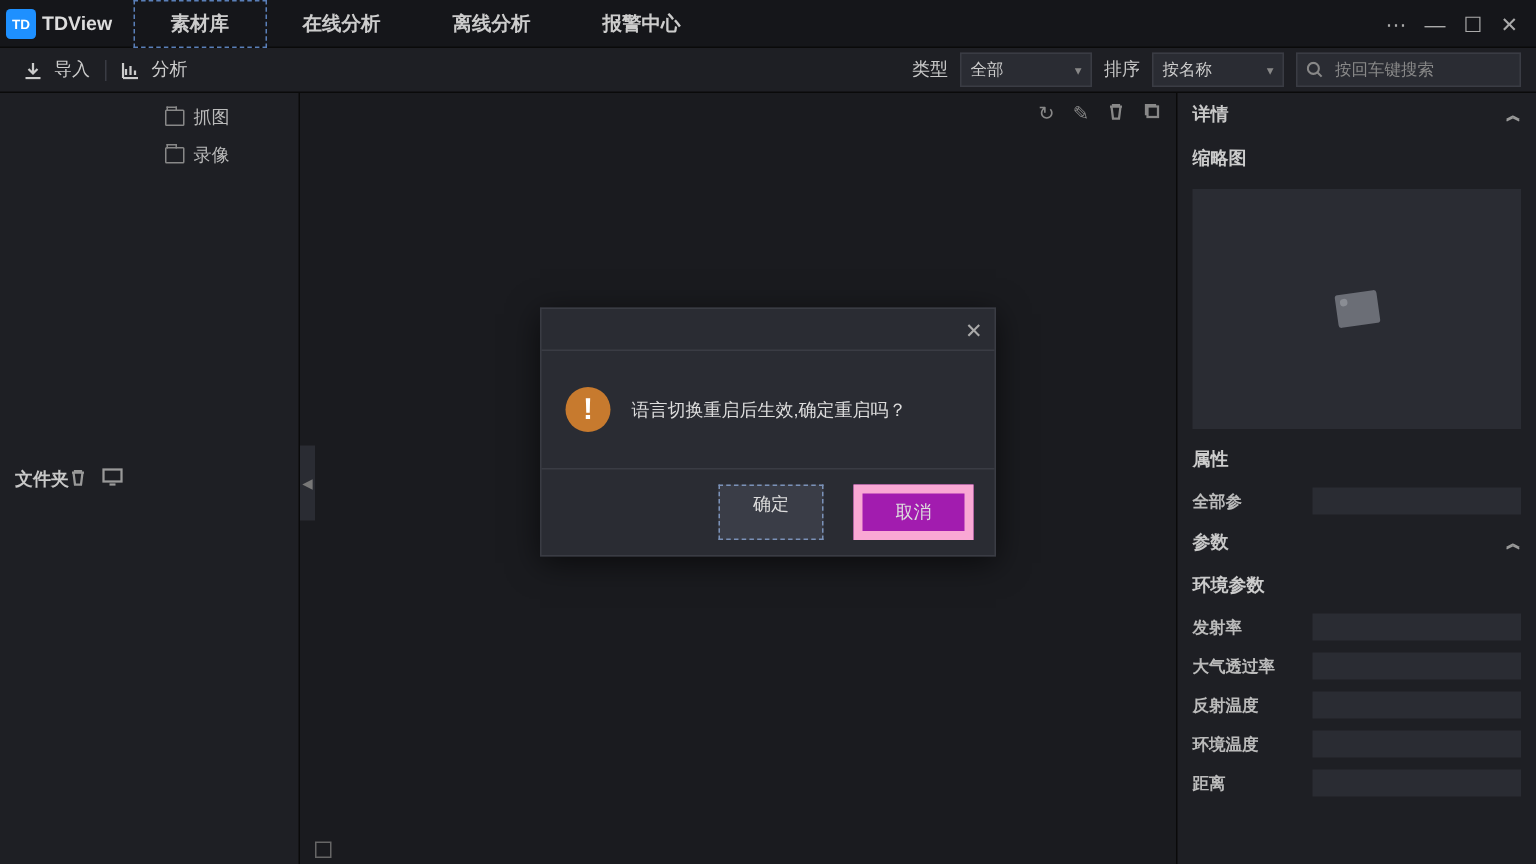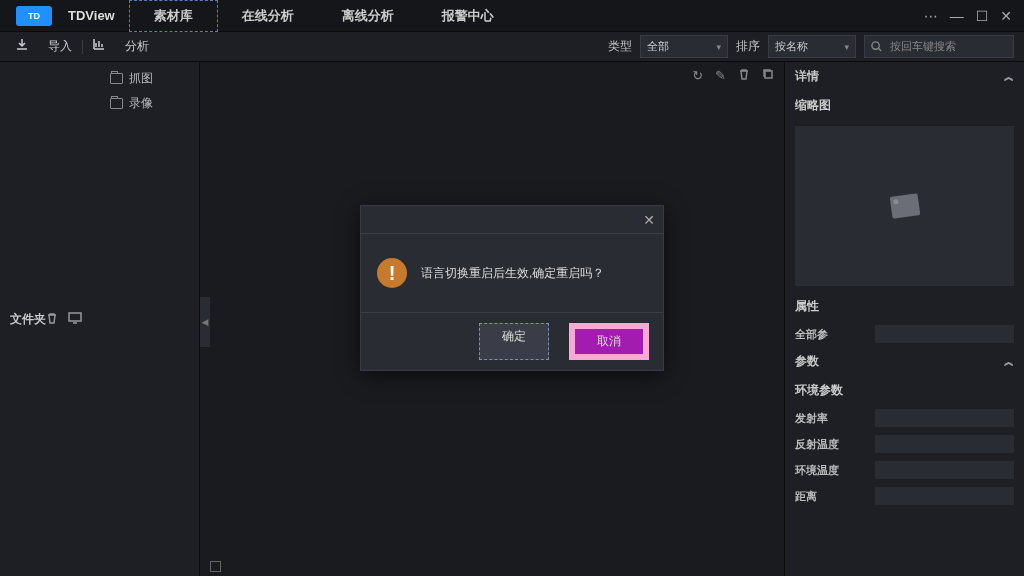--- a/index.html
+++ b/index.html
@@ -1,26 +1,26 @@
 <!DOCTYPE html>
 <html><head>
 <meta charset="utf-8">
 <style>
 *{margin:0;padding:0;box-sizing:border-box;font-family:"Microsoft YaHei",sans-serif}
 body{background:#1a1b1f;color:#c8c8c8;font-size:12px;width:1024px;height:576px;overflow:hidden;position:relative}
 .titlebar{height:32px;background:#15161a;display:flex;align-items:center;border-bottom:1px solid #0a0a0a}
-.logo{width:36px;height:20px;background:#1e90ff;border-radius:3px;margin:0 16px;display:flex;align-items:center;justify-content:center;color:#fff;font-size:9px;font-weight:bold}
+.logo{width:20px;height:20px;background:#1e90ff;border-radius:3px;margin:0 4px;display:flex;align-items:center;justify-content:center;color:#fff;font-size:9px;font-weight:bold}
 .appname{font-weight:bold;font-size:13px;color:#ddd}
 .navtabs{display:flex;height:32px;margin-left:14px}
 .navtab{padding:0 24px;display:flex;align-items:center;font-size:13px;color:#ccc;cursor:pointer;font-weight:bold}
 .navtab.active{border:1px dashed #5a7fb8}
 .win-controls{margin-left:auto;display:flex;align-items:center;gap:12px;padding:0 12px;color:#aaa}
 .win-controls span{cursor:pointer;font-size:14px}
 .toolbar{height:30px;background:#1e1f24;display:flex;align-items:center;padding:0 10px;gap:4px;border-bottom:1px solid #0a0a0a}
-.tbtn{display:flex;align-items:flex-start;gap:20px;padding:4px 6px;cursor:pointer;font-size:12px;color:#ccc}
+.tbtn{display:flex;align-items:center;gap:8px;padding:4px 6px;cursor:pointer;font-size:12px;color:#ccc}
 .tbtn svg{width:12px;height:12px}
 .toolbar-right{margin-left:auto;display:flex;align-items:center;gap:8px}
 .select{background:#2a2c33;border:1px solid #3a3c44;padding:3px 6px;font-size:11px;color:#ccc;width:88px;display:flex;justify-content:space-between;align-items:center}
 .select::after{content:"▾";font-size:9px;color:#888}
 .search{background:#2a2c33;border:1px solid #3a3c44;padding:3px 6px;font-size:11px;color:#888;width:150px;display:flex;align-items:center;gap:8px}
 .search svg{width:11px;height:11px}
 .body{display:flex;height:514px}
 .sidebar{width:200px;background:#1e1f24;border-right:1px solid #0a0a0a;display:flex;flex-direction:row}
 .side-head{display:flex;align-items:center;padding:6px 10px;font-weight:bold;font-size:12px}
 .side-head .icons{margin-left:auto;display:flex;gap:10px;color:#999}
@@ -178,20 +178,24 @@
     <div class="rp-section-head">
       <span>参数</span>
       <span class="chev">︽</span>
     </div>
     <div class="rp-sub">环境参数</div>
     <div class="rp-row">
         <label>发射率</label>
         <div class="val"></div>
       </div>
     <div class="rp-row">
+        <label>大气透过率</label>
+        <div class="val"></div>
+      </div>
+    <div class="rp-row">
         <label>反射温度</label>
         <div class="val"></div>
       </div>
     <div class="rp-row">
         <label>环境温度</label>
         <div class="val"></div>
       </div>
     <div class="rp-row">
         <label>距离</label>
         <div class="val"></div>

